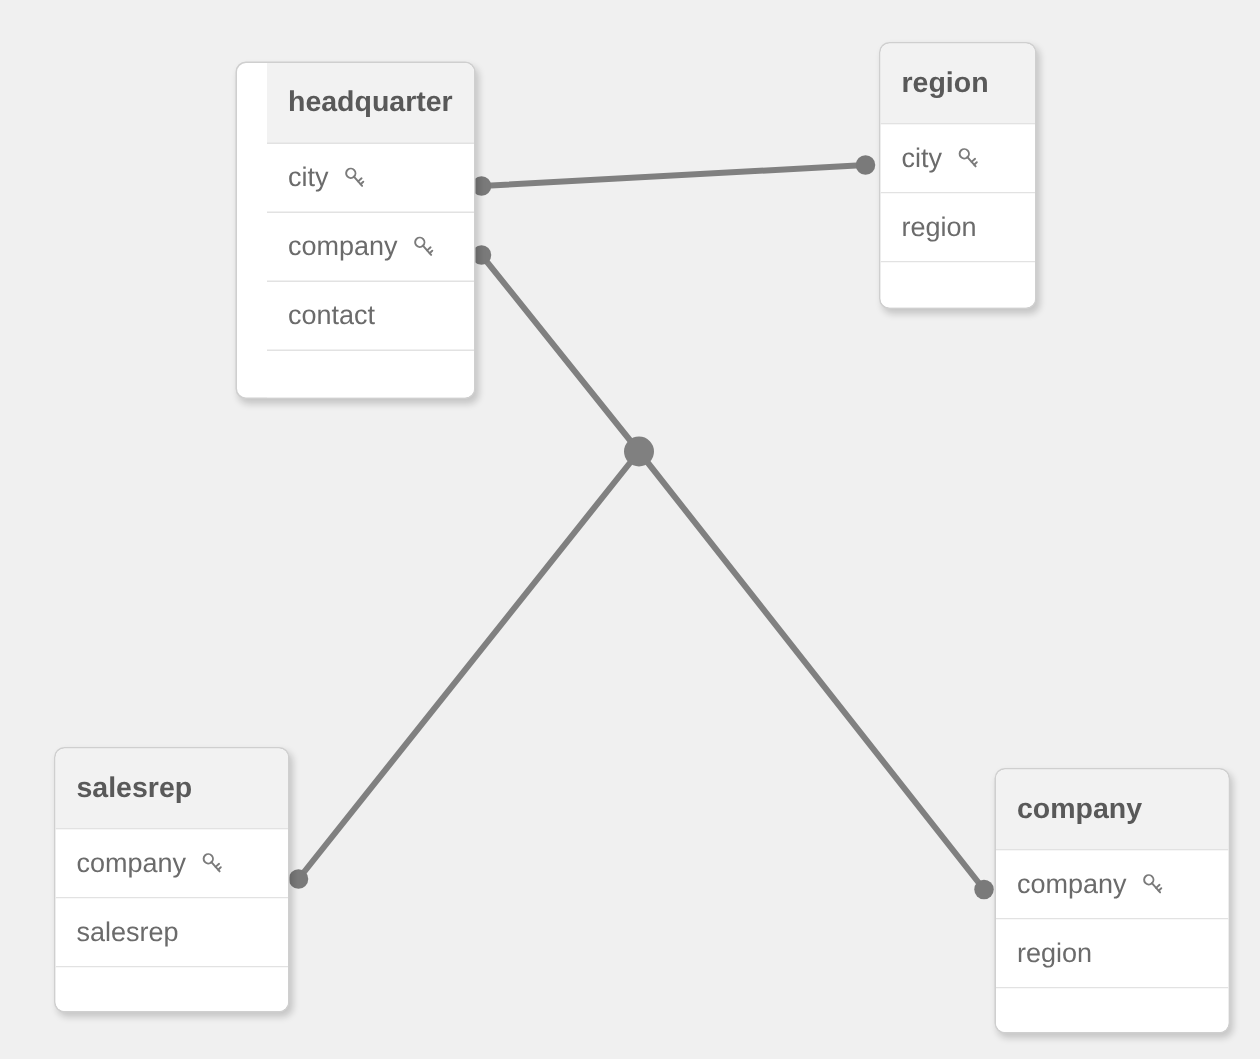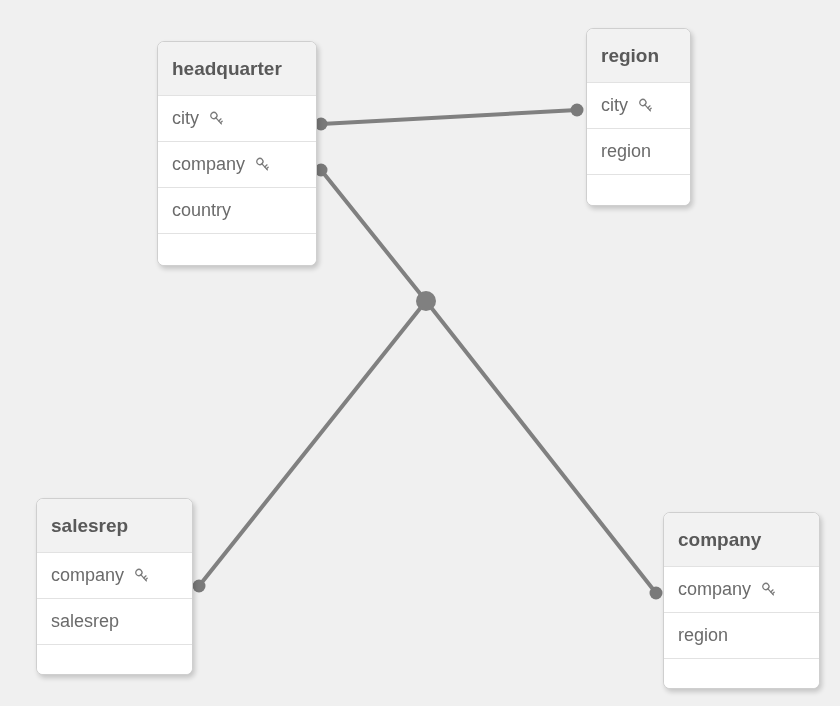--- a/index.html
+++ b/index.html
@@ -85,21 +85,21 @@
       <polyline points="199,586 426,301" fill="none" stroke="#808080" stroke-width="4" stroke-linecap="round" stroke-linejoin="round" id="salesrep-company-to-junction"></polyline>
       <circle cx="426" cy="301" r="10" fill="#808080" id="center-junction"></circle>
       <circle cx="321" cy="124" r="6.5" fill="#7a7a7a" id="endpoint-headquarter-city"></circle>
       <circle cx="321" cy="170" r="6.5" fill="#7a7a7a" id="endpoint-headquarter-company"></circle>
       <circle cx="577" cy="110" r="6.5" fill="#7a7a7a" id="endpoint-region-city"></circle>
       <circle cx="199" cy="586" r="6.5" fill="#7a7a7a" id="endpoint-salesrep-company"></circle>
       <circle cx="656" cy="593" r="6.5" fill="#7a7a7a" id="endpoint-company-company"></circle>
     </svg>
 
   <div id="tables-layer">
-      <div class="table-card" style="left: 157px; top: 41px; width: 160px; height: 225px;">
+      <div class="table-card" style="left: 157px; top: 41px; width: 160px; height: 225px; padding-left: 20px;">
         <div class="table-header" style="height: 54px;">headquarter</div>
         <div class="field-row" style="height: 46px;">
           <span class="field-name">city</span>
           <span class="key-icon">
             <svg width="18" height="18" viewBox="0 0 18 18" xmlns="http://www.w3.org/2000/svg">
               <g transform="rotate(-42 9 9)" fill="none" stroke="#7b7b7b" stroke-width="1.3">
                 <circle cx="9" cy="4.3" r="3.1"></circle>
                 <line x1="9" y1="7.4" x2="9" y2="15.6" stroke-linecap="round"></line>
                 <line x1="9" y1="11.6" x2="12.1" y2="11.6" stroke-linecap="round"></line>
                 <line x1="9" y1="14.1" x2="11.4" y2="14.1" stroke-linecap="round"></line>
@@ -114,21 +114,21 @@
               <g transform="rotate(-42 9 9)" fill="none" stroke="#7b7b7b" stroke-width="1.3">
                 <circle cx="9" cy="4.3" r="3.1"></circle>
                 <line x1="9" y1="7.4" x2="9" y2="15.6" stroke-linecap="round"></line>
                 <line x1="9" y1="11.6" x2="12.1" y2="11.6" stroke-linecap="round"></line>
                 <line x1="9" y1="14.1" x2="11.4" y2="14.1" stroke-linecap="round"></line>
               </g>
             </svg>
           </span>
         </div>
         <div class="field-row" style="height: 46px;">
-          <span class="field-name">country</span>
+          <span class="field-name">contact</span>
         </div>
         <div class="field-row empty-row" style="flex: 1 1 0%; height: 31px;"></div>
       </div>
       <div class="table-card" style="left: 586px; top: 28px; width: 105px; height: 178px;">
         <div class="table-header" style="height: 54px;">region</div>
         <div class="field-row" style="height: 46px;">
           <span class="field-name">city</span>
           <span class="key-icon">
             <svg width="18" height="18" viewBox="0 0 18 18" xmlns="http://www.w3.org/2000/svg">
               <g transform="rotate(-42 9 9)" fill="none" stroke="#7b7b7b" stroke-width="1.3">

